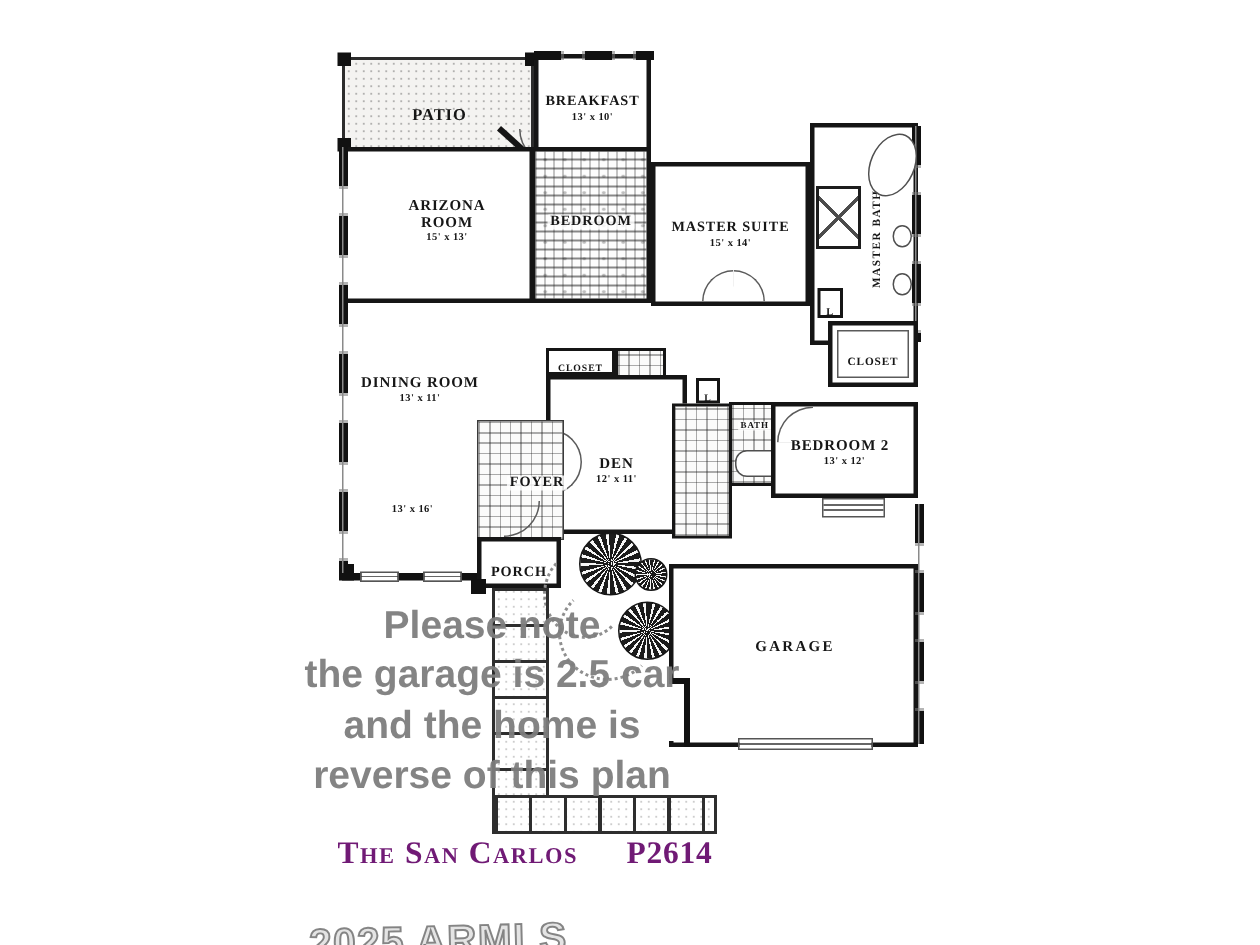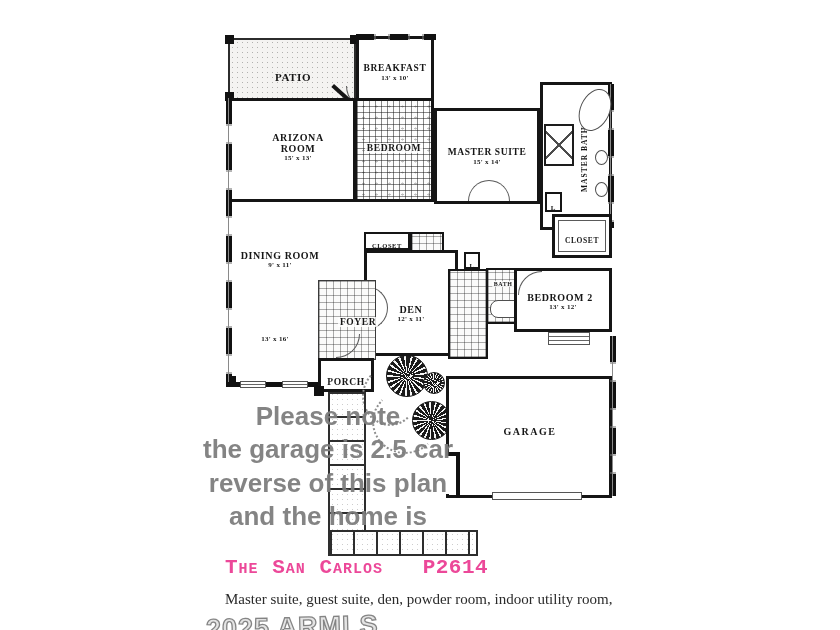--- a/index.html
+++ b/index.html
@@ -53,22 +53,22 @@
       linear-gradient(45deg,transparent 47%,#4c4c4c 47% 53%,transparent 53%),
       linear-gradient(-45deg,transparent 47%,#4c4c4c 47% 53%,transparent 53%);}
   .oval{position:absolute;border:1.4px solid #4f4f4f;border-radius:50%;box-sizing:border-box;background:#fff;}
   .innerRect{position:absolute;border:1px solid #5a5a5a;box-sizing:border-box;}
   .vtext{writing-mode:vertical-rl;transform:rotate(180deg);}
   .note{position:absolute;font-family:"Liberation Sans",sans-serif;font-weight:700;
         color:rgba(125,125,125,.95);text-align:center;z-index:40;}
   .armls{position:absolute;font-family:"Liberation Sans",sans-serif;font-weight:700;
          color:rgba(165,165,165,.30);-webkit-text-stroke:1.3px rgba(105,105,105,.8);
          letter-spacing:1px;z-index:40;transform:rotate(-1.5deg);}
-  .footerTitle{position:absolute;font-family:Liberation Mono, monospace;font-weight:700;
-        color:#ec4899;font-variant:small-caps;letter-spacing:1px;}
+  .footerTitle{position:absolute;font-family:Liberation Serif, serif;font-weight:700;
+        color:#701a75;font-variant:small-caps;letter-spacing:1px;}
   .footerDesc{position:absolute;font-family:"Liberation Serif",serif;color:#2a2a2a;}
   .diag{position:absolute;background:#151515;transform-origin:left top;}
 </style>
 </head>
 <body>
 
 <div class="abs" style="left:0;top:0;width:840px;height:630px;margin-top:24px;">
 
   <div class="room thin stipple" style="left:228px;top:14px;width:128px;height:62px;border-style:solid;border-color:#2c2c2c;"></div>
   <div class="blk" style="left:225px;top:11px;width:9px;height:9px;"></div>
@@ -131,21 +131,21 @@
   <div class="room" style="left:552px;top:190px;width:60px;height:44px;"></div>
   <div class="innerRect" style="left:558px;top:196px;width:48px;height:32px;"></div>
   <div class="lbl" style="left:554px;top:204px;width:56px;font-size:7.5px;">
     <span>CLOSET</span>
   </div>
 
   <div class="lbl" style="left:230px;top:214px;width:100px;font-size:10px;">
     <span>DINING ROOM</span>
   </div>
   <div class="lbl dims" style="left:230px;top:229px;width:100px;font-size:7px;">
-    <span>9' x 11'</span>
+    <span>13' x 11'</span>
   </div>
 
   <div class="room thin" style="left:364px;top:208px;width:46px;height:18px;"></div>
   <div class="lbl" style="left:364px;top:211px;width:46px;font-size:6.5px;">
     <span>CLOSET</span>
   </div>
 
   <div class="room thin tile" style="left:410px;top:208px;width:34px;height:42px;"></div>
   <div class="lbl" style="left:410px;top:222px;width:34px;font-size:6.5px;">
     <span class="chip">PWDR</span>
@@ -223,28 +223,27 @@
   <div class="vseg" style="left:610px;top:312px;height:160px;"></div>
 
   <div class="vseg" style="left:226px;top:74px;height:284px;"></div>
 
   <div class="walkv" style="left:328px;top:368px;width:38px;height:140px;"></div>
   <div class="walkh" style="left:328px;top:506px;width:150px;height:26px;"></div>
 
   <div class="note" style="left:196px;top:376px;width:264px;font-size:26px;line-height:1.28;">
     <div>Please note</div>
     <div>the garage is 2.5 car</div>
+    <div>and the home is</div>
     <div>reverse of this plan</div>
-    <div>and the home is</div>
   </div>
 
   <div class="armls" style="left:206px;top:588px;font-size:27px;">2025 ARMLS</div>
 
   <div class="footerTitle" style="left:225px;top:532px;font-size:21px;">
     <span>The San Carlos</span>
     <span style="font-variant:normal;margin-left:26px;letter-spacing:.5px;">P2614</span>
   </div>
   <div class="footerDesc" style="left:225px;top:566px;width:410px;font-size:15px;line-height:18px;">
-    <div>Master suite, guest suite, den, powder room, indoor utility room,</div>
   </div>
   <div class="footerDesc" style="left:225px;top:604px;font-size:14px;">2,564 sq. ft.</div>
 
 </div>
 
 </body></html>

